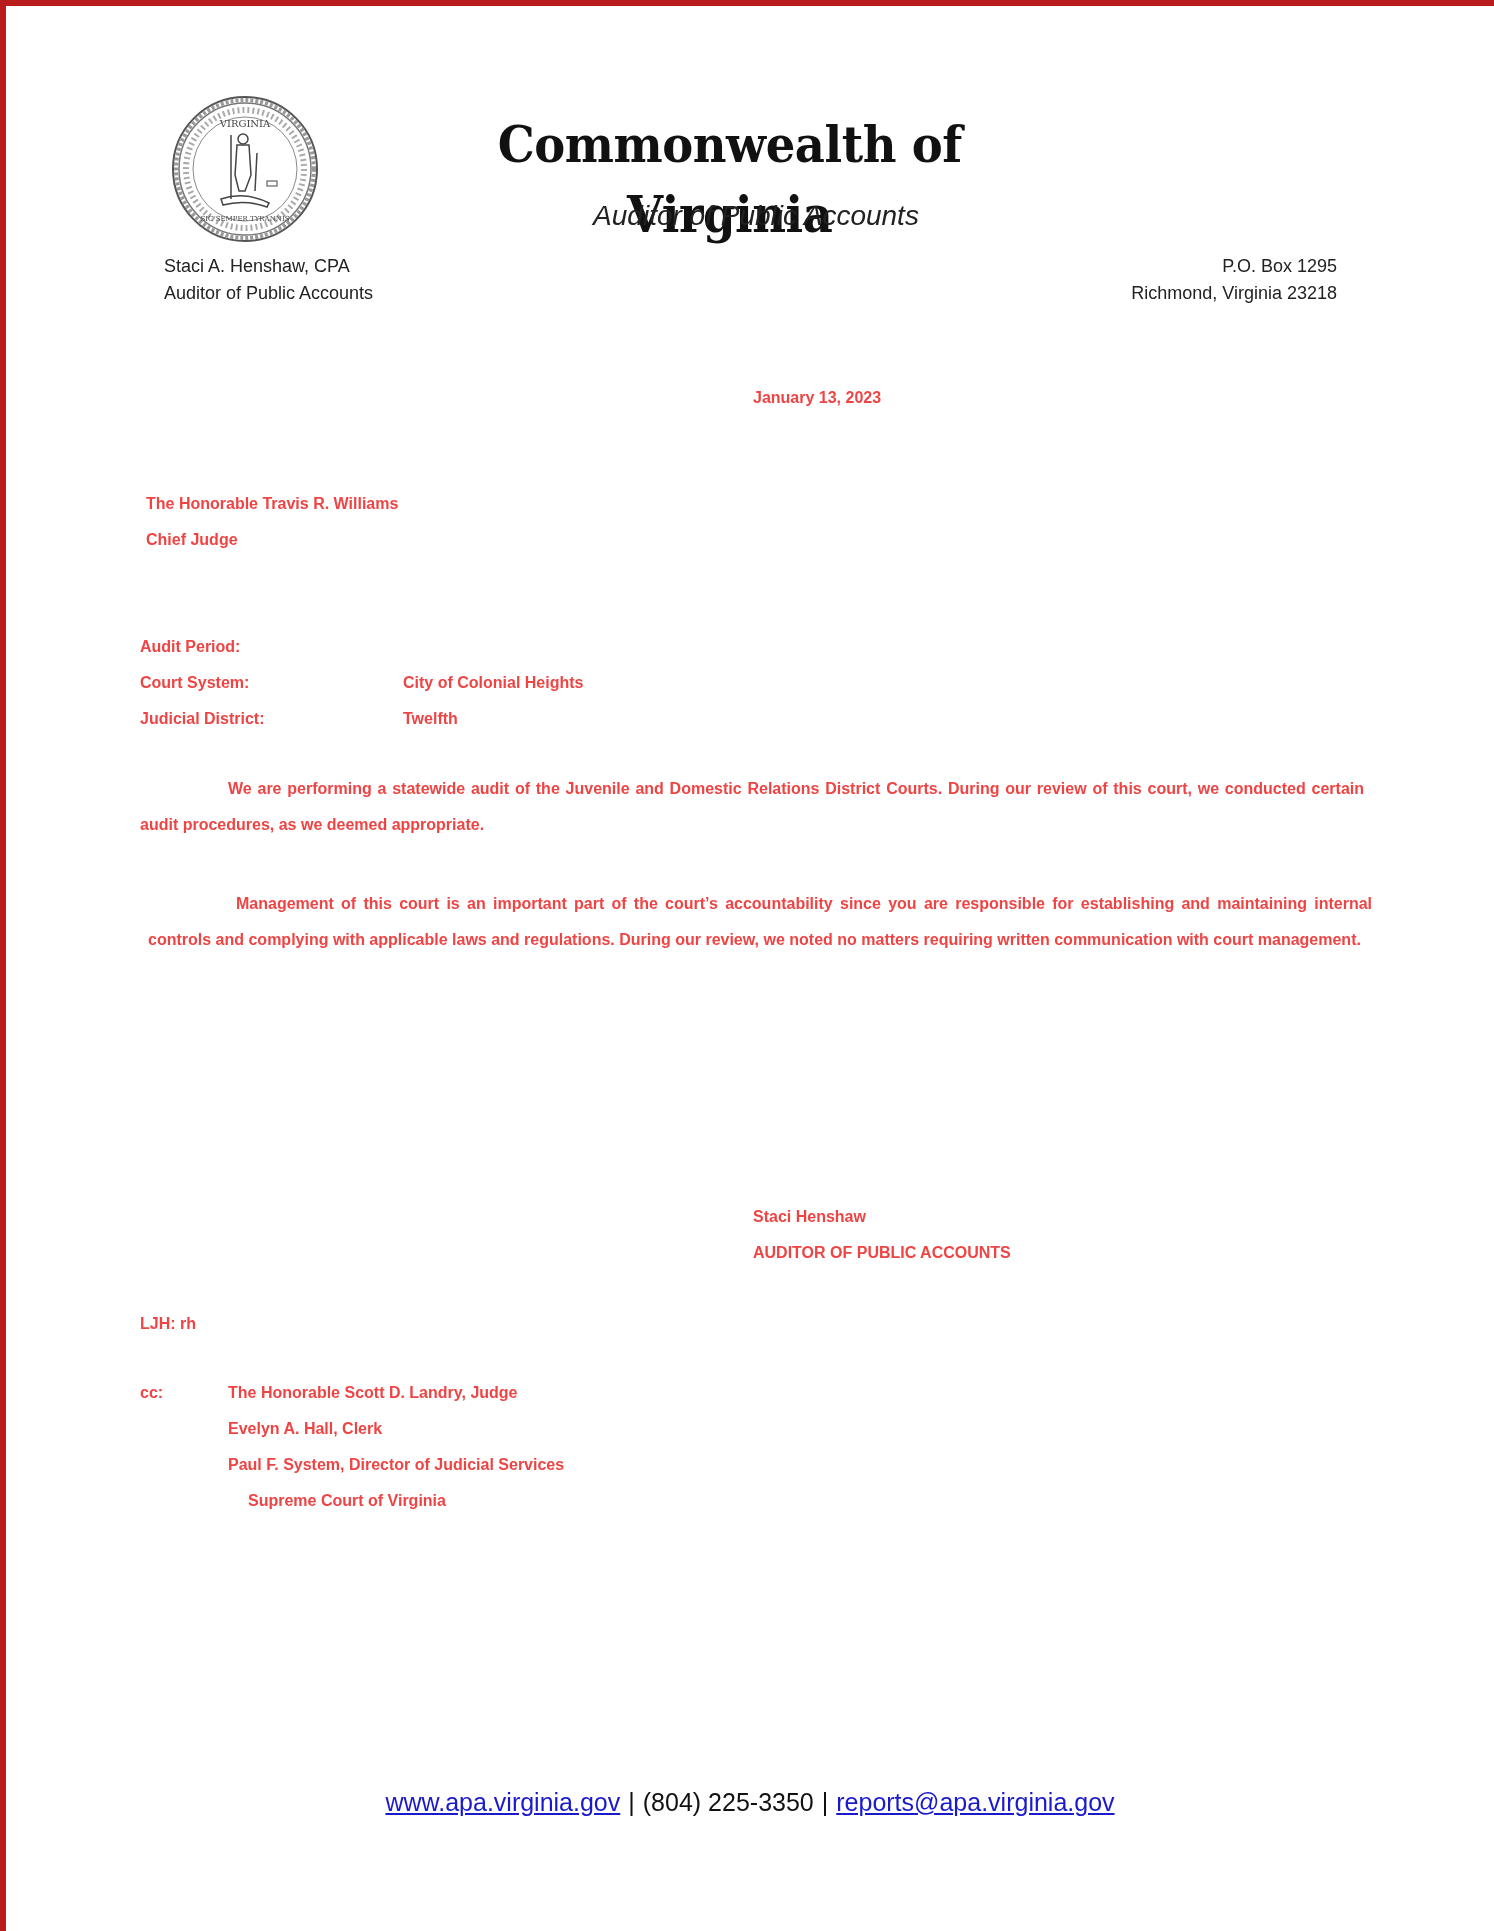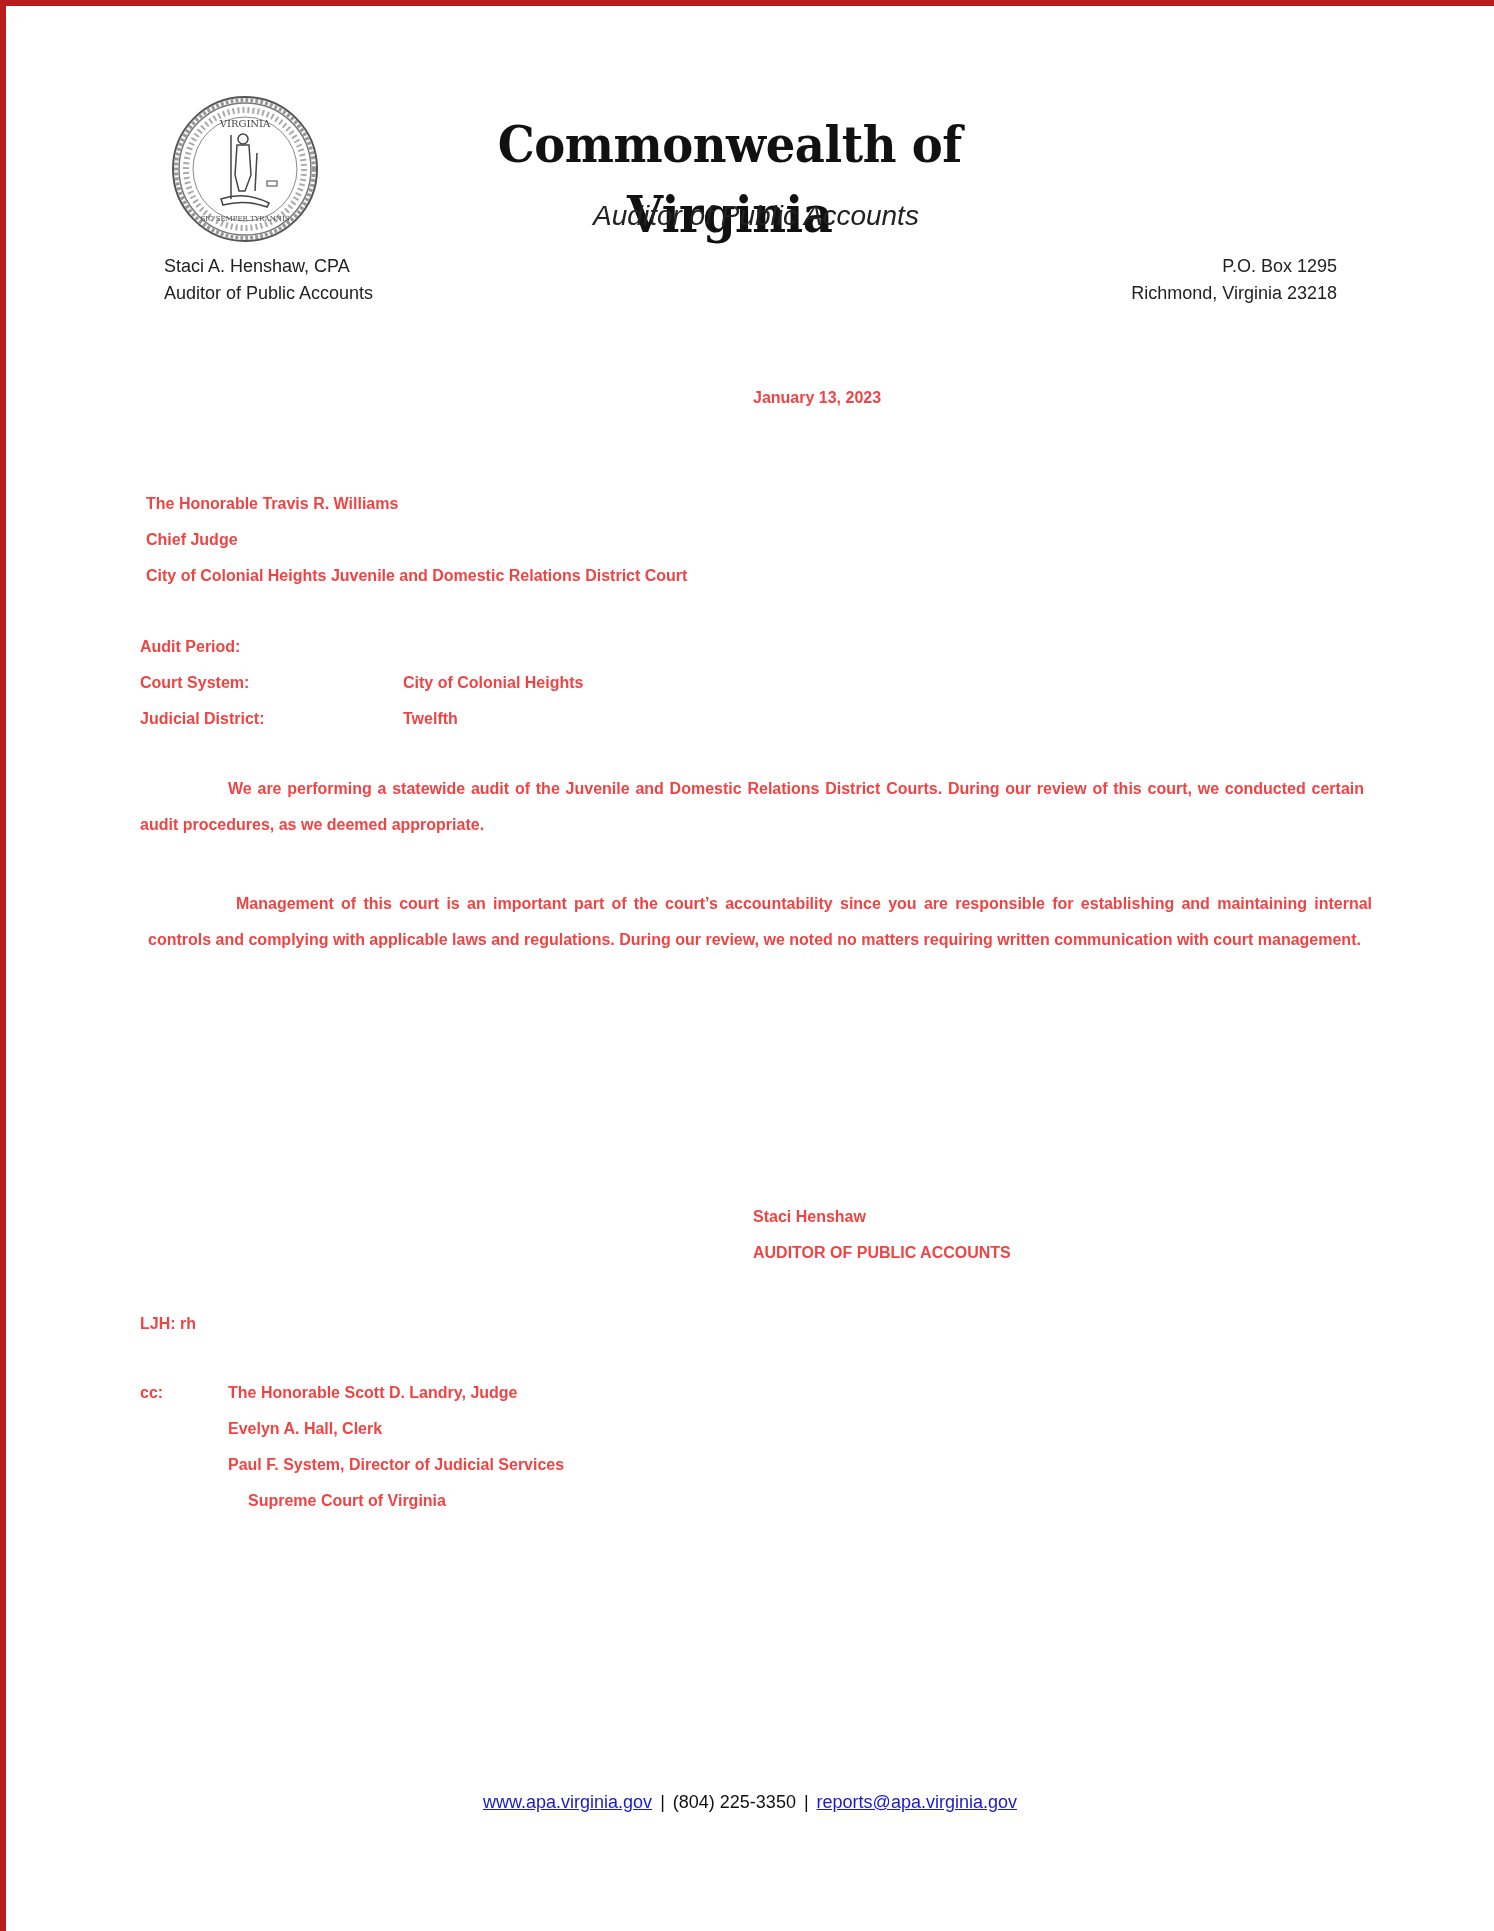--- a/index.html
+++ b/index.html
@@ -38,21 +38,21 @@
   .p2 { top: 872px; }
   .p3 { top: 1050px; }
   .sig { position: absolute; left: 747px; top: 1193px; }
   .initials { left: 134px; top: 1300px; }
   .cc { position: absolute; left: 134px; top: 1369px; }
   .cc-row { display: flex; height: 36px; }
   .cc-label { width: 88px; }
   .cc-sub { padding-left: 20px; }
   .footer {
     position: absolute; left: 0; top: 1778px; width: 1488px; text-align: center;
-    font-size: 18px; line-height: 36px; color: #111;
+    font-size: 25px; line-height: 36px; color: #111;
   }
   .footer a { color: #1a1acc; text-decoration: underline; }
   .sep { margin: 0 8px; }
 </style>
 </head>
 <body>
 
 <div class="page">
 
   <div class="seal">
@@ -84,21 +84,20 @@
   <div class="addr addr-right">
     <div>P.O. Box 1295</div>
     <div>Richmond, Virginia 23218</div>
   </div>
 
   <div class="abs t date">January 13, 2023</div>
 
   <div class="recip t">
     <div>The Honorable Travis R. Williams</div>
     <div>Chief Judge</div>
-    <div>City of Colonial Heights Juvenile and Domestic Relations District Court</div>
   </div>
 
   <div class="audit t">
     <div class="audit-row">
       <span class="audit-label">Audit Period:</span>
     </div>
     <div class="audit-row">
       <span class="audit-label">Court System:</span>
       <span>City of Colonial Heights</span>
     </div>

